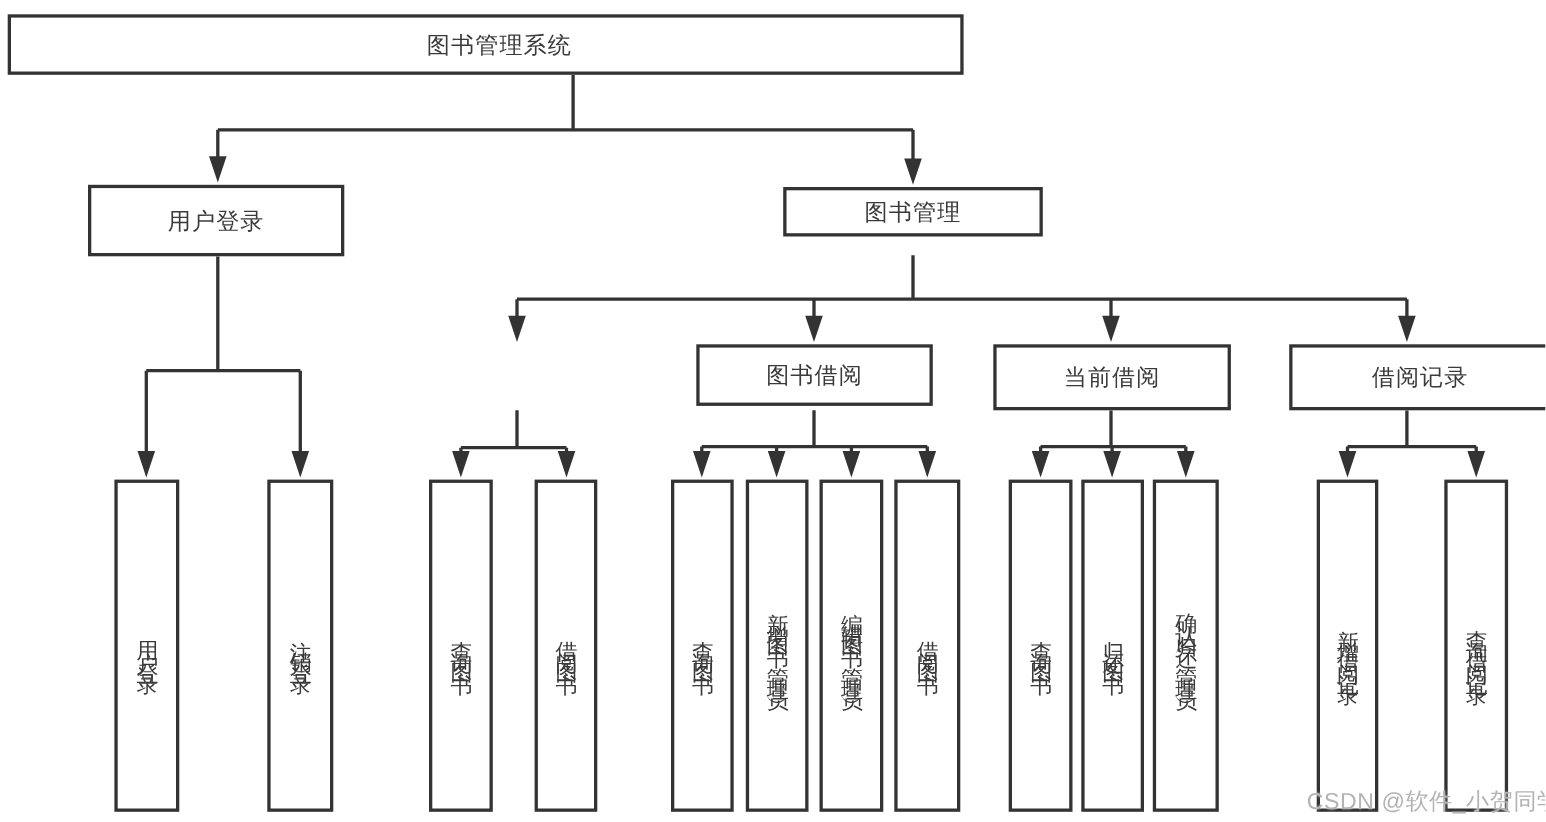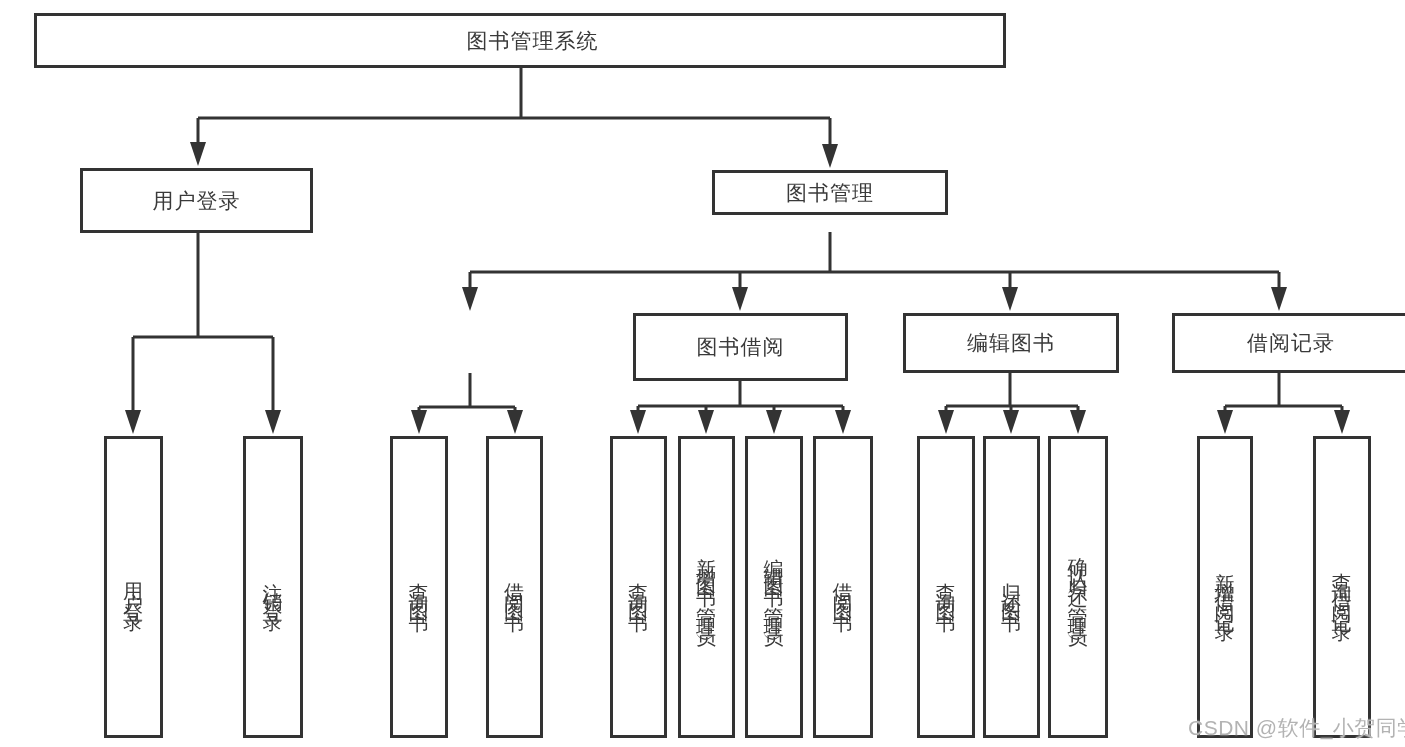--- a/index.html
+++ b/index.html
@@ -109,27 +109,27 @@
       <polygon points="1003,410 1019,410 1011,434"></polygon>
       <polygon points="1070,410 1086,410 1078,434"></polygon>
     </g>
     <g>
       <path d="M1279 373 V406 M1225 406 H1342 M1225 406 V412 M1342 406 V412"></path>
       <polygon points="1217,410 1233,410 1225,434"></polygon>
       <polygon points="1334,410 1350,410 1342,434"></polygon>
     </g>
   </svg>
 
-  <div class="box" style="left:34px; top:13px; width:972px; height:55px;padding-left:25px;">图书管理系统</div>
+  <div class="box" style="left:7px; top:13px; width:869px; height:55px;padding-left:25px;">图书管理系统</div>
 
   <div class="box" style="left:80px; top:168px; width:233px; height:65px;">用户登录</div>
   <div class="box" style="left:712px; top:170px; width:236px; height:45px;">图书管理</div>
 
-  <div class="box" style="left:633px; top:313px; width:215px; height:68px;">图书借阅</div>
-  <div class="box" style="left:903px; top:313px; width:216px; height:60px;">编辑图书</div>
+  <div class="box" style="left:633px; top:313px; width:215px; height:56px;">图书借阅</div>
+  <div class="box" style="left:903px; top:313px; width:216px; height:60px;">当前借阅</div>
   <div class="box" style="left:1172px; top:313px; width:238px; height:60px;">借阅记录</div>
 
   <div class="box vbox" style="left:104px; width:59px;">
     <span class="vtext">用户登录</span>
   </div>
   <div class="box vbox" style="left:243px; width:60px;">
     <span class="vtext">注销登录</span>
   </div>
 
   <div class="box vbox" style="left:390px; width:58px;">

